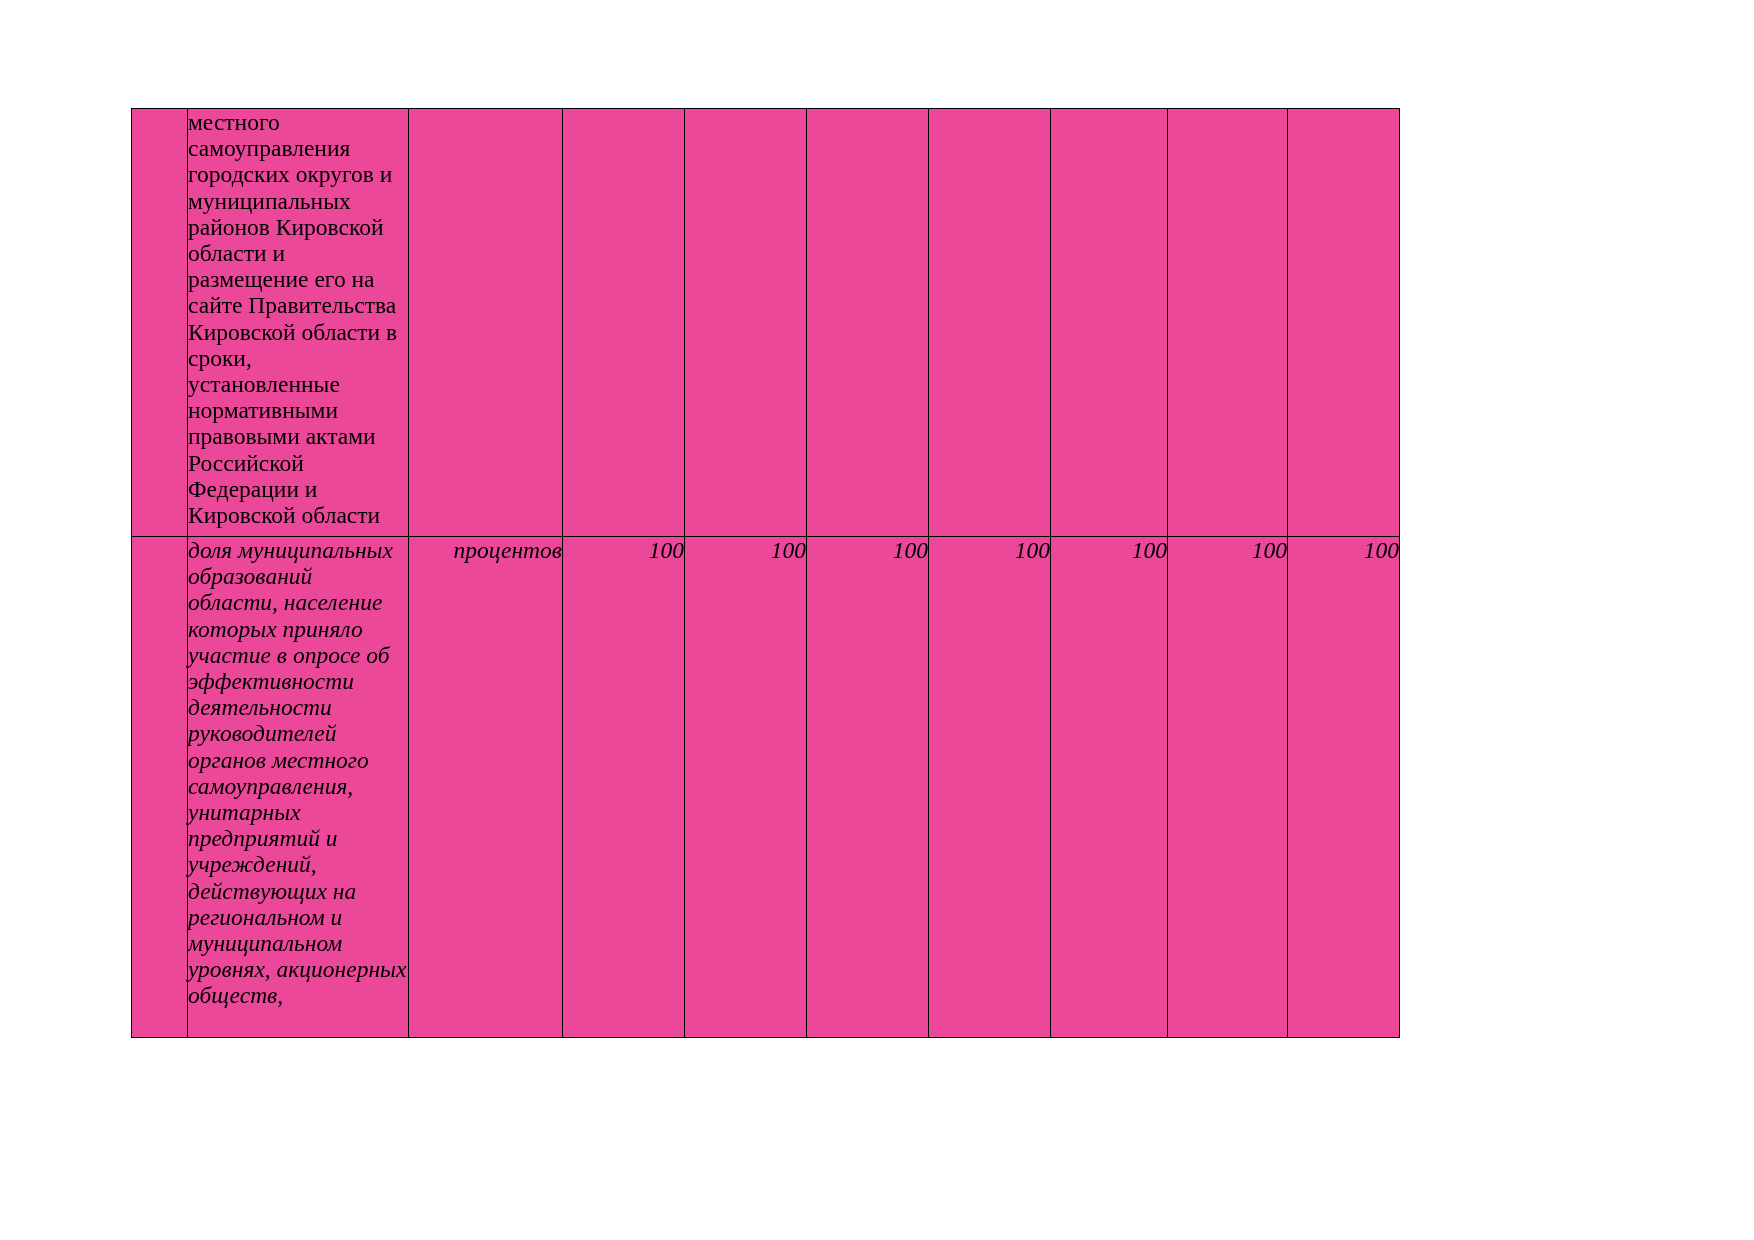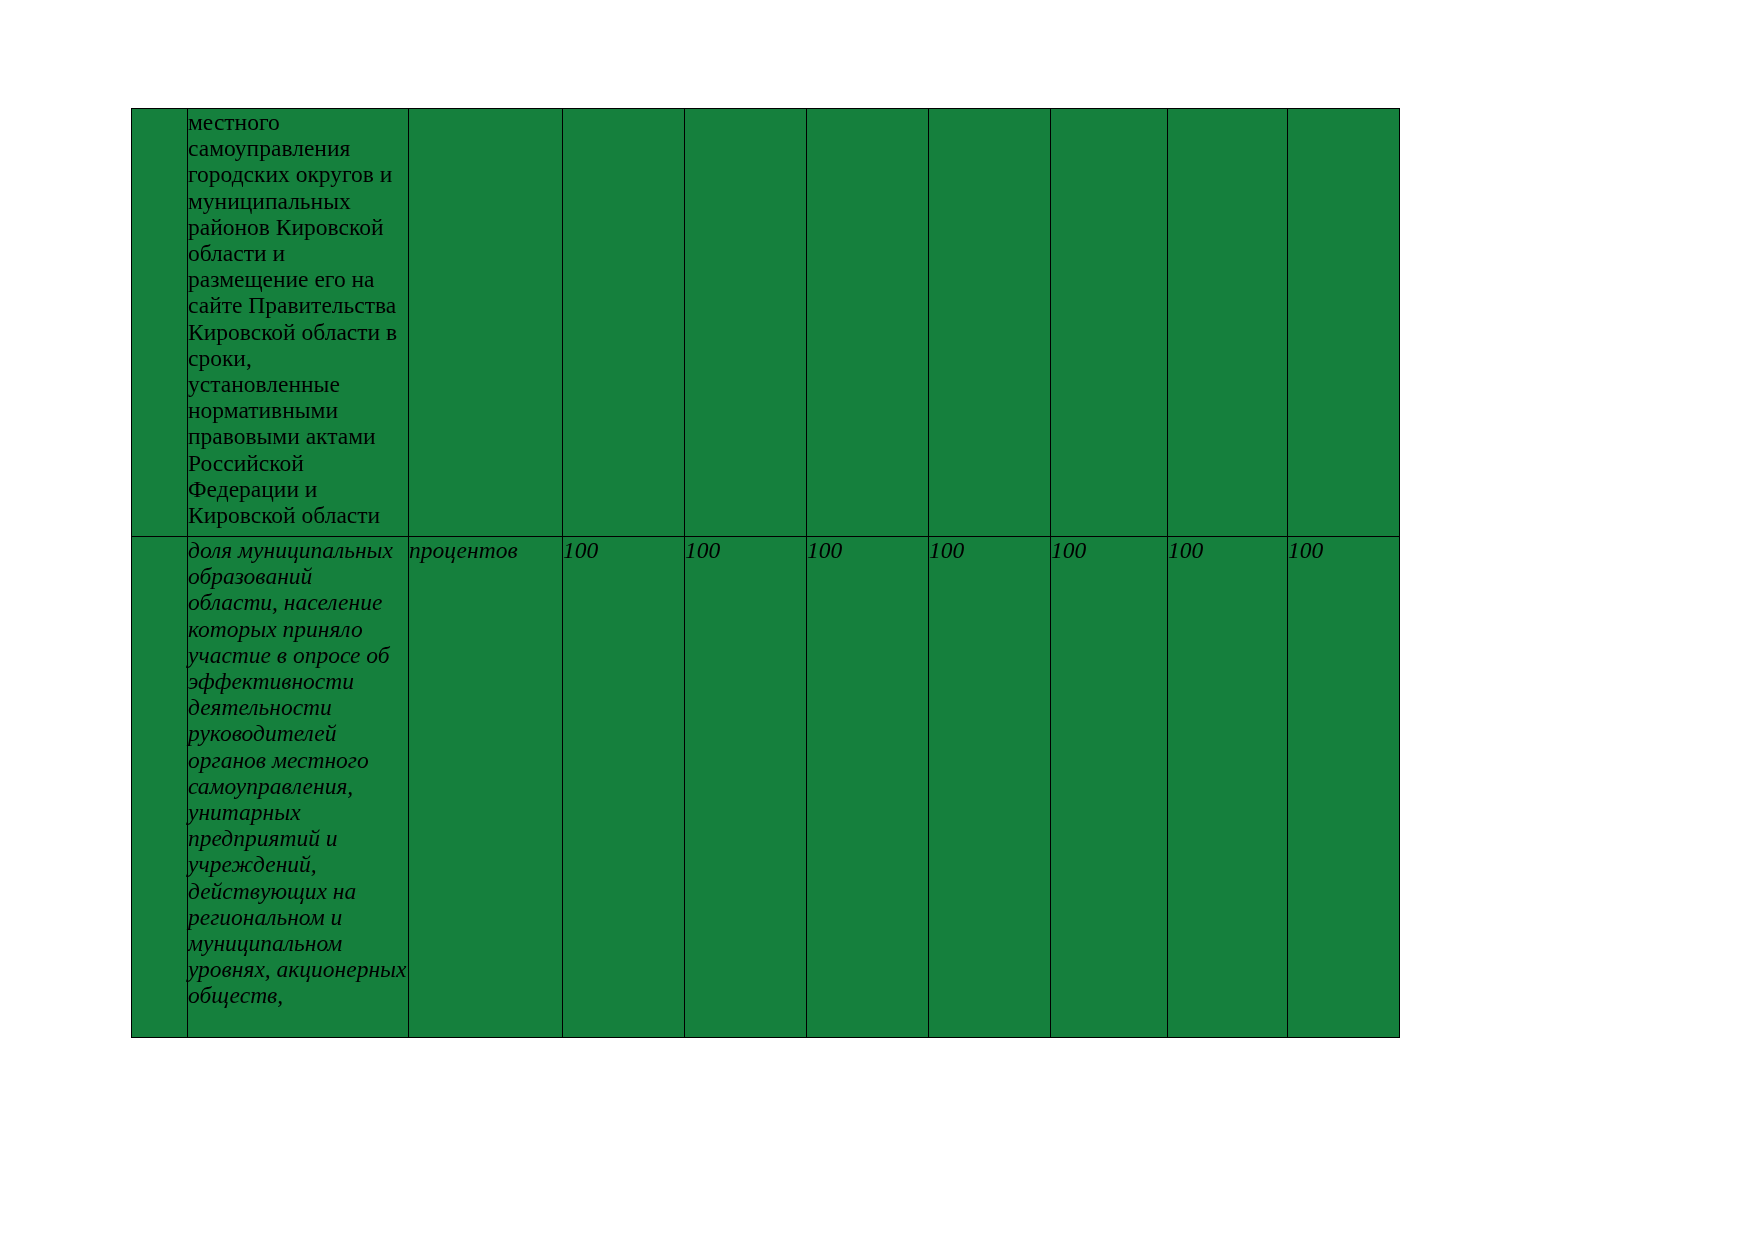--- a/index.html
+++ b/index.html
@@ -30,45 +30,45 @@
     border-collapse: collapse;
     table-layout: fixed;
     font-size: 23.5px;
     line-height: 26.2px;
   }
 
   .doc-table td {
     border: 1.3px solid #000000;
     padding: 0;
     vertical-align: top;
-    background: #15803d;
+    background: #ec4899;
   }
 
   
   .c-num    { width: 56px;  }
   .c-name   { width: 221px; }
   .c-unit   { width: 154px; }
   .c-y1     { width: 122px; }
   .c-y2     { width: 122px; }
   .c-y3     { width: 122px; }
   .c-y4     { width: 122px; }
   .c-y5     { width: 117px; }
   .c-y6     { width: 120px; }
   .c-y7     { width: 112px; }
 
   .cell-pad {
     padding: 14px 7px 8px 8px;
   }
   .cell-pad-center {
     padding: 14px 6px 8px 6px;
-    text-align: left;
+    text-align: right;
   }
   .cell-pad-unit {
     padding: 14px 6px 8px 10px;
-    text-align: left;
+    text-align: right;
   }
 
   .txt-block {
     display: block;
     white-space: pre-line;
     word-wrap: break-word;
     hyphens: none;
   }
 
   .row-a td { height: 427px; }

